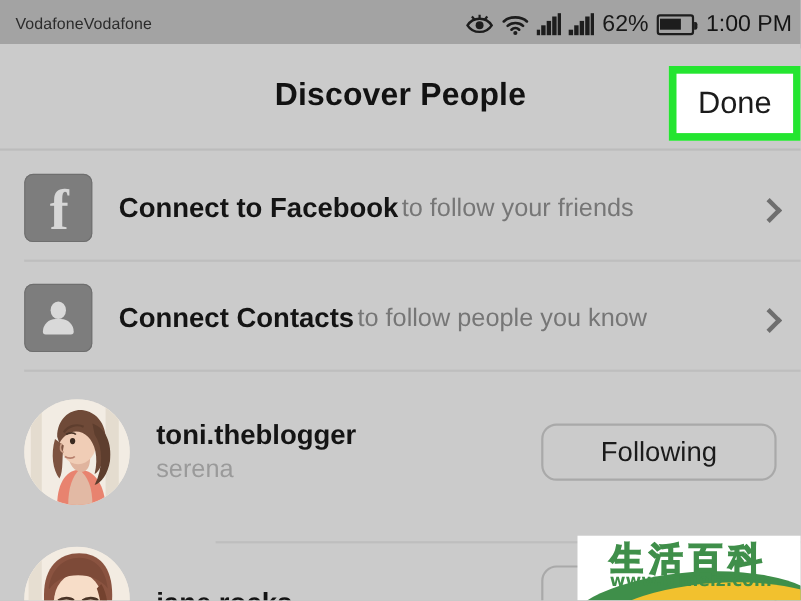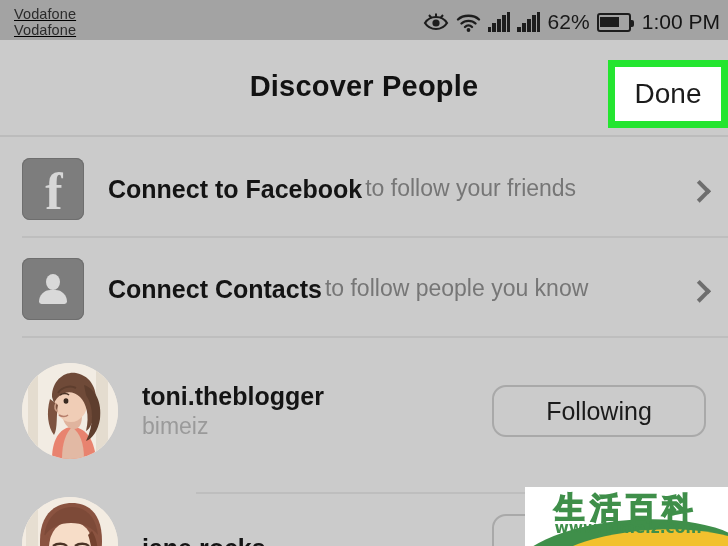--- a/index.html
+++ b/index.html
@@ -18,24 +18,23 @@
 
   
   #statusbar {
     position: absolute; left: 0; top: 0;
     width: 728px; height: 44px;
     background: #a3a3a3;
     display: flex; align-items: center;
   }
   #carrier {
     margin-left: 14px;
-    display: flex; flex-direction: column;
+    display: flex; flex-direction: row;
     justify-content: center;
     line-height: 1.12;
-    text-decoration: underline;
   }
   #carrier span {
     font-size: 14.5px;
     color: #2b2b2b;
     letter-spacing: .1px;
   }
   #status-icons {
     position: absolute; right: 8px; top: 0;
     height: 44px;
     display: flex; align-items: center; gap: 7px;
@@ -312,21 +311,21 @@
         <path d="M62 22 C74 26,80 40,78 56 C76 68,70 76,64 78 C72 62,72 44,64 32 Z" fill="#5e3e2e"></path>
         <path d="M36 30 C40 24,48 22,54 25" fill="none" stroke="#5e3e2e" stroke-width="2"></path>
         <ellipse cx="44" cy="38" rx="2.4" ry="2.8" fill="#3a2a20"></ellipse>
         <path d="M38 32 C41 30,45 30,47 32" fill="none" stroke="#4a3326" stroke-width="1.6"></path>
         <path d="M34 40 C32 44,33 48,36 48" fill="none" stroke="#c99d86" stroke-width="1.6"></path>
         <path d="M37 52 C40 54,44 54,46 52" fill="none" stroke="#b77f6c" stroke-width="1.6"></path>
       </svg>
     </div>
     <div class="user-text">
       <div class="user-name">toni.theblogger</div>
-      <div class="user-full">bimeiz</div>
+      <div class="user-full">serena</div>
     </div>
     <div class="follow-btn">
       <span class="follow-btn-label">Following</span>
     </div>
   </div>
   <div class="row-rule" id="rule-user1"></div>
 
   <div class="user-row" id="row-user2">
     <div class="avatar">
       <svg viewBox="0 0 96 96" width="96" height="96">

